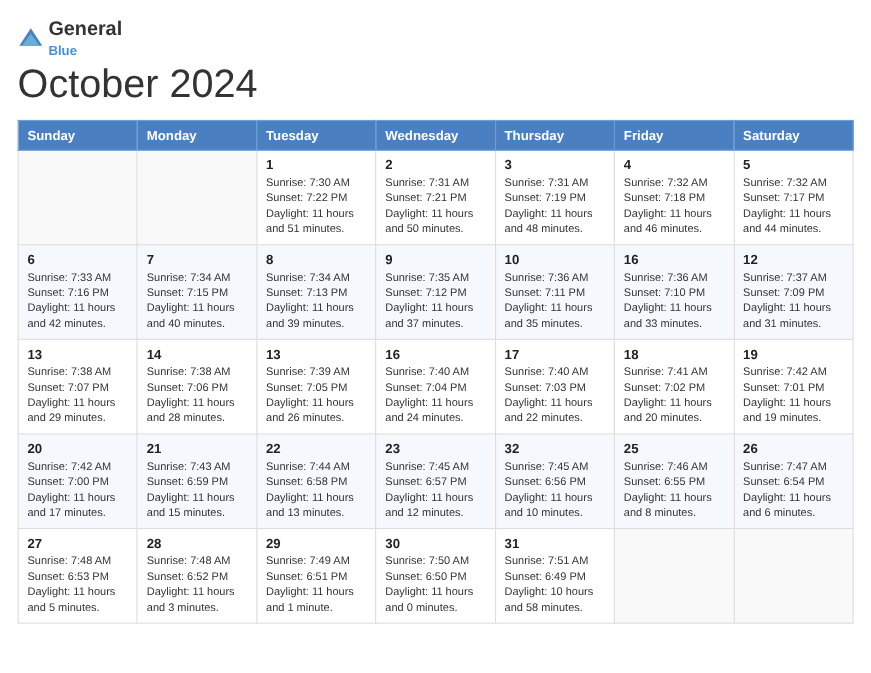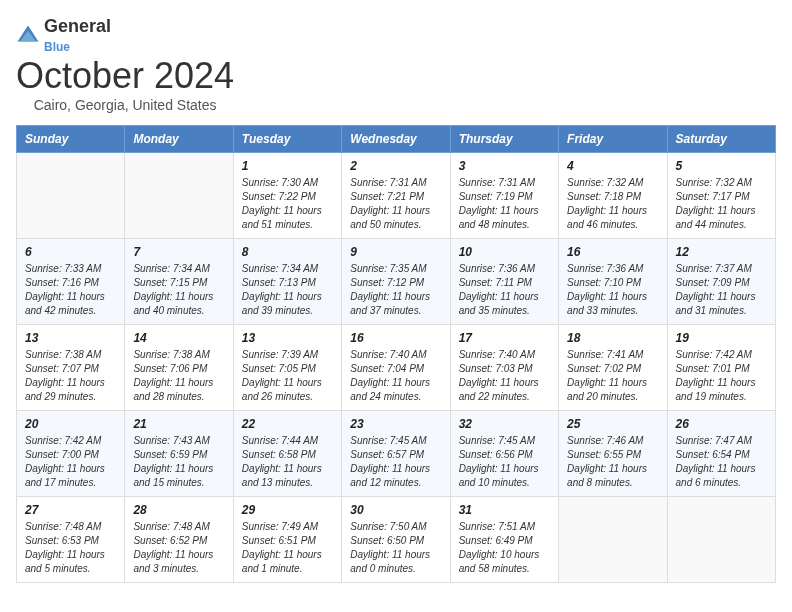--- a/index.html
+++ b/index.html
@@ -46,21 +46,20 @@
       color: #333;
     }
     .location {
       font-size: 14px;
       color: #555;
     }
     .calendar-table {
       width: 100%;
       border-collapse: collapse;
       font-size: 11px;
-      font-style: italic;
     }
     .calendar-table th {
       background-color: #4a7fc1;
       color: #fff;
       text-align: left;
       padding: 6px 8px;
       font-size: 12px;
       font-weight: bold;
       border: 1px solid #6a9fd8;
     }
@@ -99,21 +98,20 @@
       <polygon points="15,2 28,22 2,22" fill="#4a7fc1"></polygon>
       <polygon points="15,8 25,22 5,22" fill="#6aaed6"></polygon>
     </svg>
     <div>
       <span class="logo-text-general">General</span><br>
       <span class="logo-text-blue">Blue</span>
     </div>
   </div>
   <div class="title-block">
     <div class="month-title">October 2024</div>
-    <div class="location">Cairo, Georgia, United States</div>
   </div>
 </div>
 
 <table class="calendar-table">
   <thead>
     <tr>
     <th>Sunday</th>
         <th>Monday</th>
         <th>Tuesday</th>
         <th>Wednesday</th>

